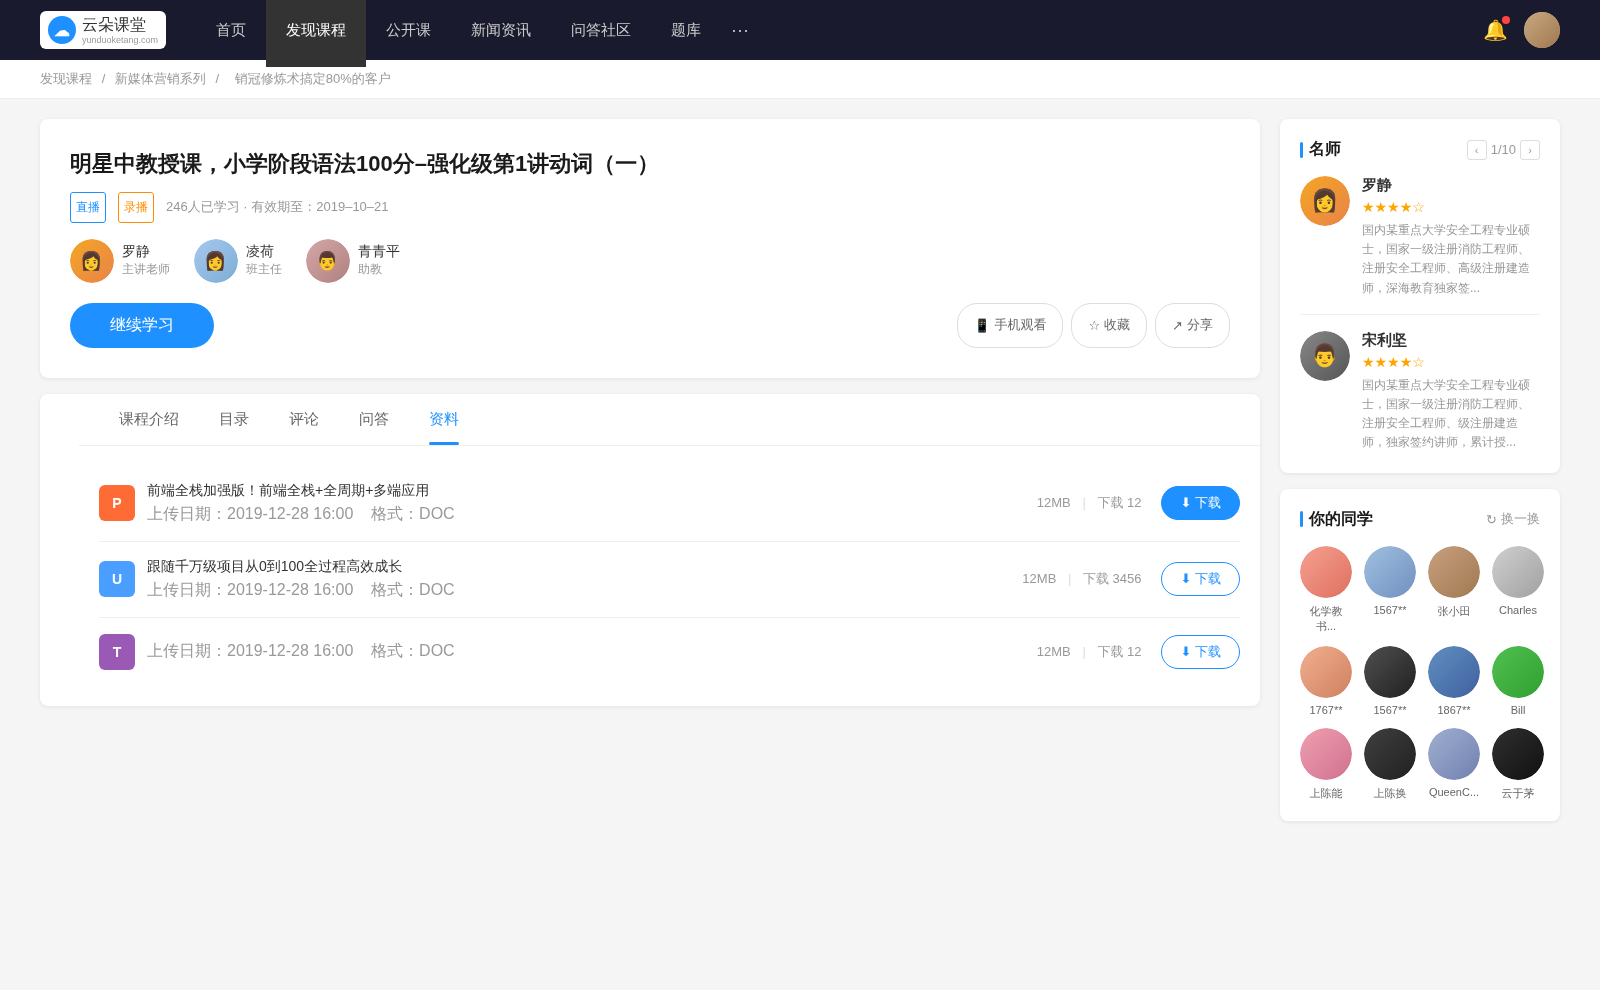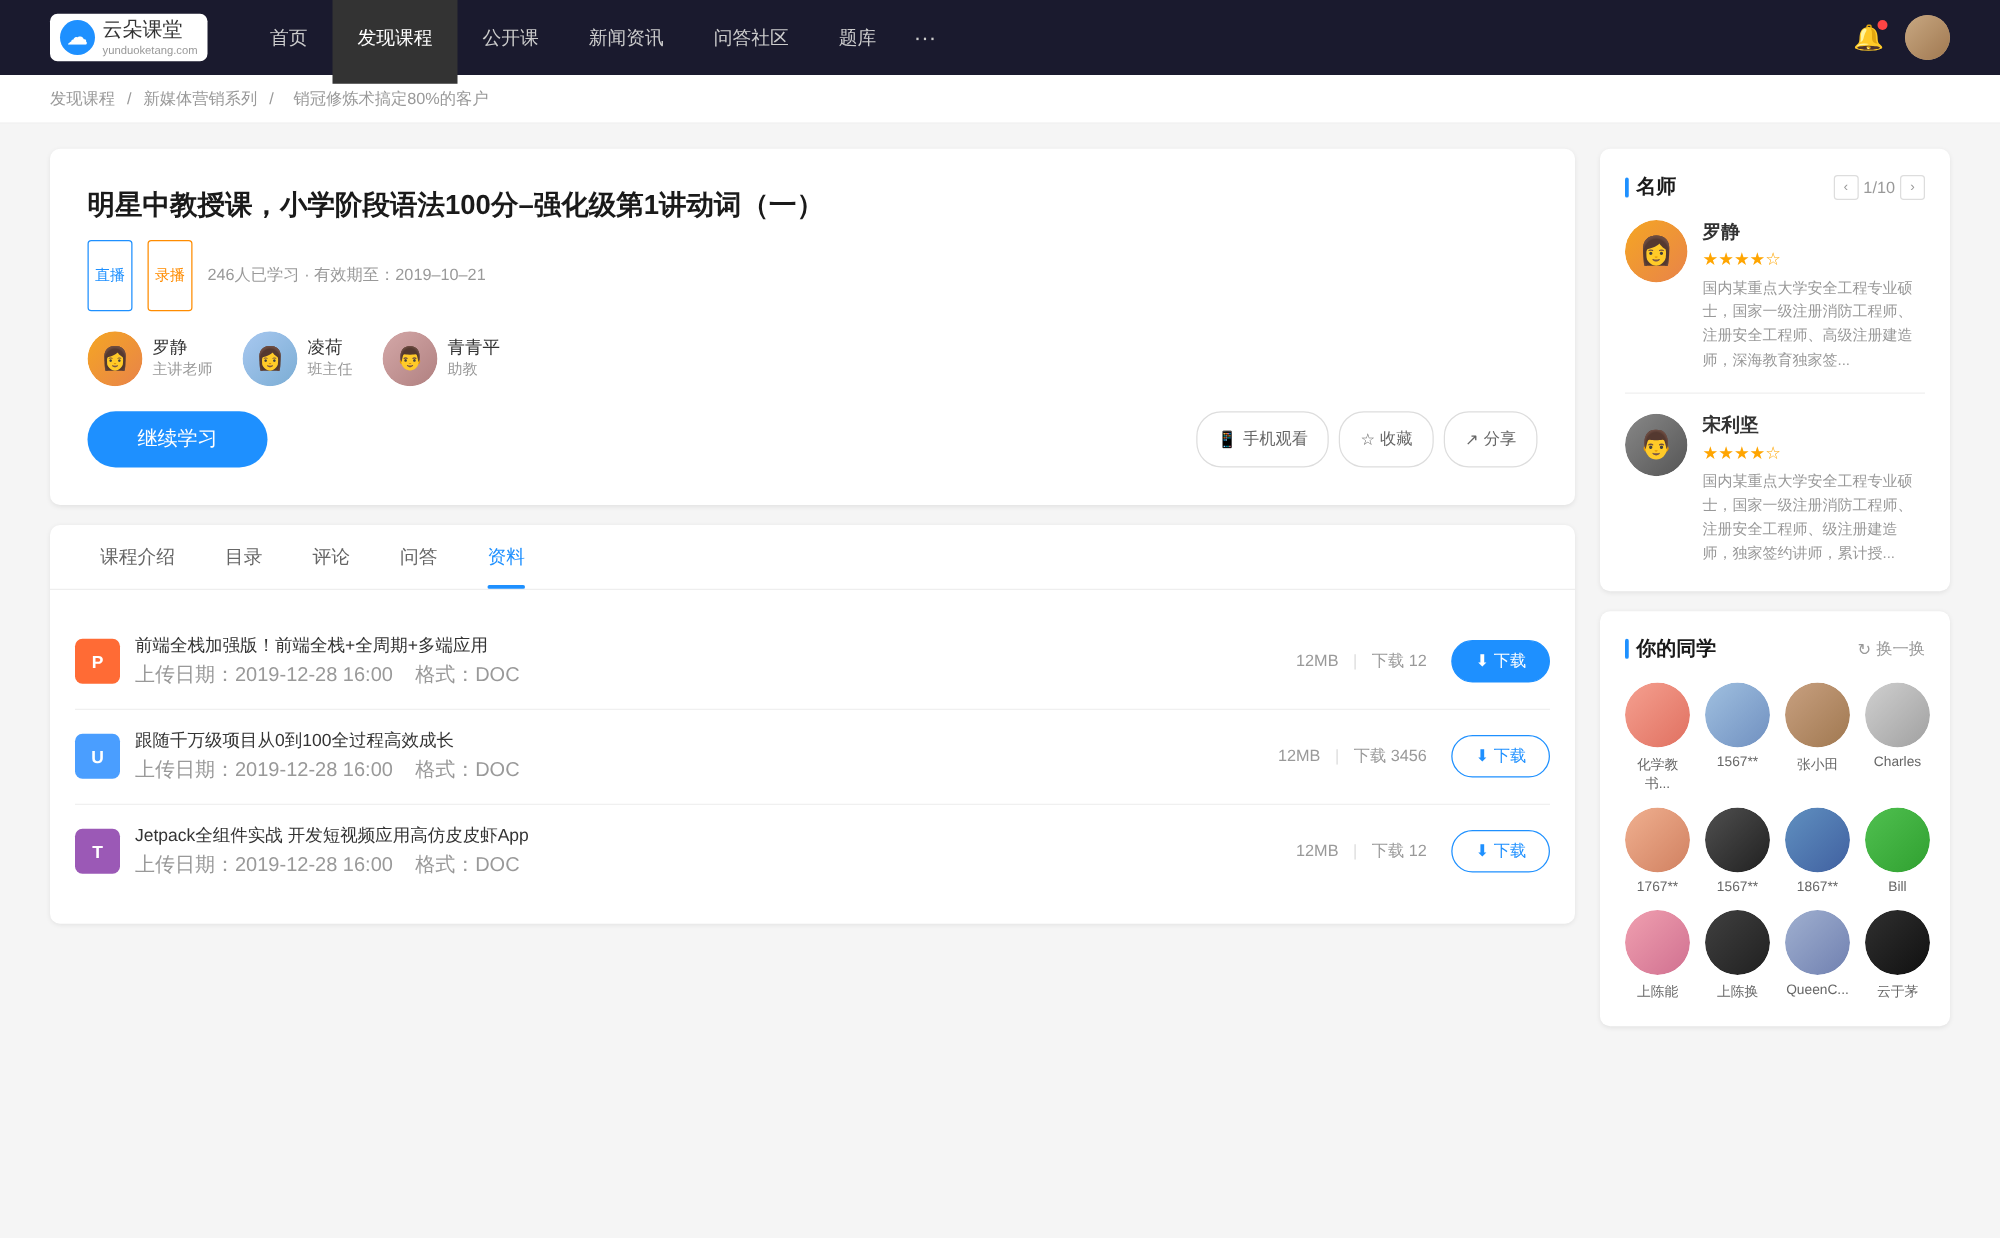--- a/index.html
+++ b/index.html
@@ -29,21 +29,21 @@
 
     
     .main-layout { display: flex; gap: 20px; padding: 20px 40px; max-width: 1600px; }
     .left-panel { flex: 1; }
     .right-panel { width: 280px; flex-shrink: 0; }
 
     
     .course-header { background: #fff; padding: 30px; border-radius: 8px; margin-bottom: 16px; box-shadow: 0 1px 4px rgba(0,0,0,0.08); }
     .course-title { font-size: 22px; font-weight: bold; color: #1a1a1a; margin-bottom: 12px; line-height: 1.4; }
     .course-meta { display: flex; align-items: center; gap: 12px; margin-bottom: 16px; }
-    .badge { border: 1px solid; border-radius: 3px; padding: 19px 5px; font-size: 12px; }
+    .badge { border: 1px solid; border-radius: 3px; padding: 6px 5px; font-size: 12px; }
     .badge-live { color: #1e90ff; border-color: #1e90ff; }
     .badge-rec { color: #ff8c00; border-color: #ff8c00; }
     .meta-text { color: #999; font-size: 13px; }
     .teachers { display: flex; gap: 24px; margin-bottom: 20px; }
     .teacher-item { display: flex; align-items: center; gap: 8px; }
     .teacher-avatar { width: 44px; height: 44px; border-radius: 50%; overflow: hidden; }
     .avatar-lj { background: linear-gradient(135deg, #f5a623, #e8834a); border-radius: 50%; width: 100%; height: 100%; display: flex; align-items: center; justify-content: center; font-size: 18px; }
     .avatar-lh { background: linear-gradient(135deg, #a8c8f0, #7badd4); border-radius: 50%; width: 100%; height: 100%; display: flex; align-items: center; justify-content: center; font-size: 18px; }
     .avatar-qqp { background: linear-gradient(135deg, #d4a8a8, #b08080); border-radius: 50%; width: 100%; height: 100%; display: flex; align-items: center; justify-content: center; font-size: 18px; }
     .teacher-info .name { font-size: 14px; color: #333; font-weight: 500; }
@@ -52,21 +52,21 @@
     .progress-label { color: #1e90ff; font-size: 15px; font-weight: bold; margin-bottom: 4px; }
     .progress-sub { color: #999; font-size: 13px; display: inline-block; margin-left: 8px; }
     .progress-bar-bg { background: #e8e8e8; border-radius: 4px; height: 6px; margin-top: 8px; width: 200px; }
     .progress-bar-fill { background: #1e90ff; height: 6px; border-radius: 4px; width: 26%; }
     .course-actions { display: flex; gap: 16px; }
     .btn-continue { background: #1e90ff; color: #fff; border: none; border-radius: 24px; padding: 12px 40px; font-size: 16px; cursor: pointer; font-weight: 500; }
     .action-btns { margin-left: auto; display: flex; gap: 8px; }
     .action-btn { border: 1px solid #ddd; background: #fff; color: #666; border-radius: 20px; padding: 8px 16px; cursor: pointer; font-size: 13px; display: flex; align-items: center; gap: 4px; }
 
     
-    .tabs-section { background: #fff; border-radius: 8px; box-shadow: 0 1px 4px rgba(0,0,0,0.08); }
+    .tabs-section { background: #fff; border-radius: 8px; box-shadow: 0 1px 4px rgba(0,0,0,0.08); padding-left: 39px; }
     .tabs-header { display: flex; border-bottom: 1px solid #eee; padding: 0 20px; }
     .tab-item { padding: 16px 20px; cursor: pointer; color: #666; font-size: 15px; position: relative; }
     .tab-item.active { color: #1e90ff; }
     .tab-item.active::after { content: ''; position: absolute; bottom: 0; left: 50%; transform: translateX(-50%); width: 30px; height: 3px; background: #1e90ff; border-radius: 2px; }
     .tabs-content { padding: 20px; }
 
     
     .resource-item { display: flex; align-items: center; padding: 16px 0; border-bottom: 1px solid #f0f0f0; }
     .resource-item:last-child { border-bottom: none; }
     .resource-icon { width: 36px; height: 36px; border-radius: 6px; display: flex; align-items: center; justify-content: center; color: #fff; font-size: 14px; font-weight: bold; margin-right: 12px; flex-shrink: 0; }
@@ -261,21 +261,20 @@
             <span>12MB</span>
             <span class="separator"> | </span>
             <span>下载 3456</span>
           </div>
           <button class="btn-download">⬇ 下载</button>
         </div>
 
         <div class="resource-item">
           <div class="resource-icon icon-t">T</div>
           <div class="resource-info">
-            <div class="resource-title">Jetpack全组件实战 开发短视频应用高仿皮皮虾App</div>
             <div class="resource-meta">
               <span>上传日期：2019-12-28  16:00</span>
               &nbsp;&nbsp;
               <span>格式：DOC</span>
             </div>
           </div>
           <div class="resource-stats">
             <span>12MB</span>
             <span class="separator"> | </span>
             <span>下载 12</span>

